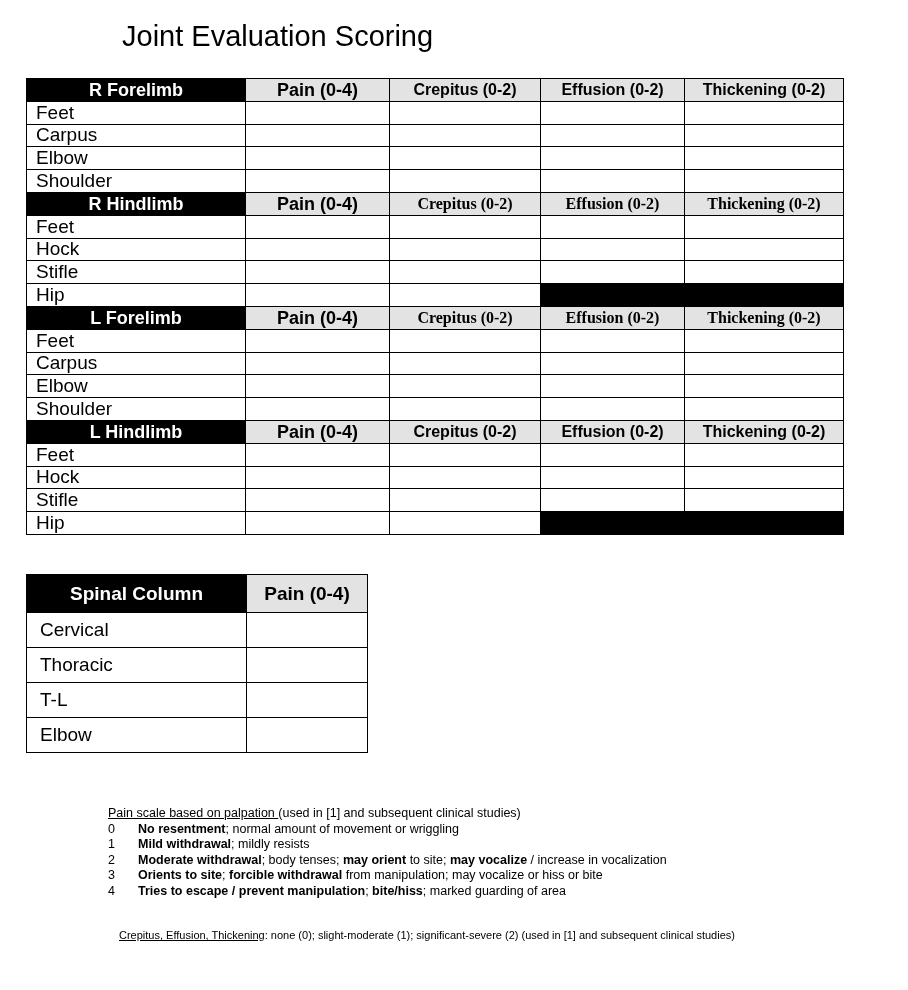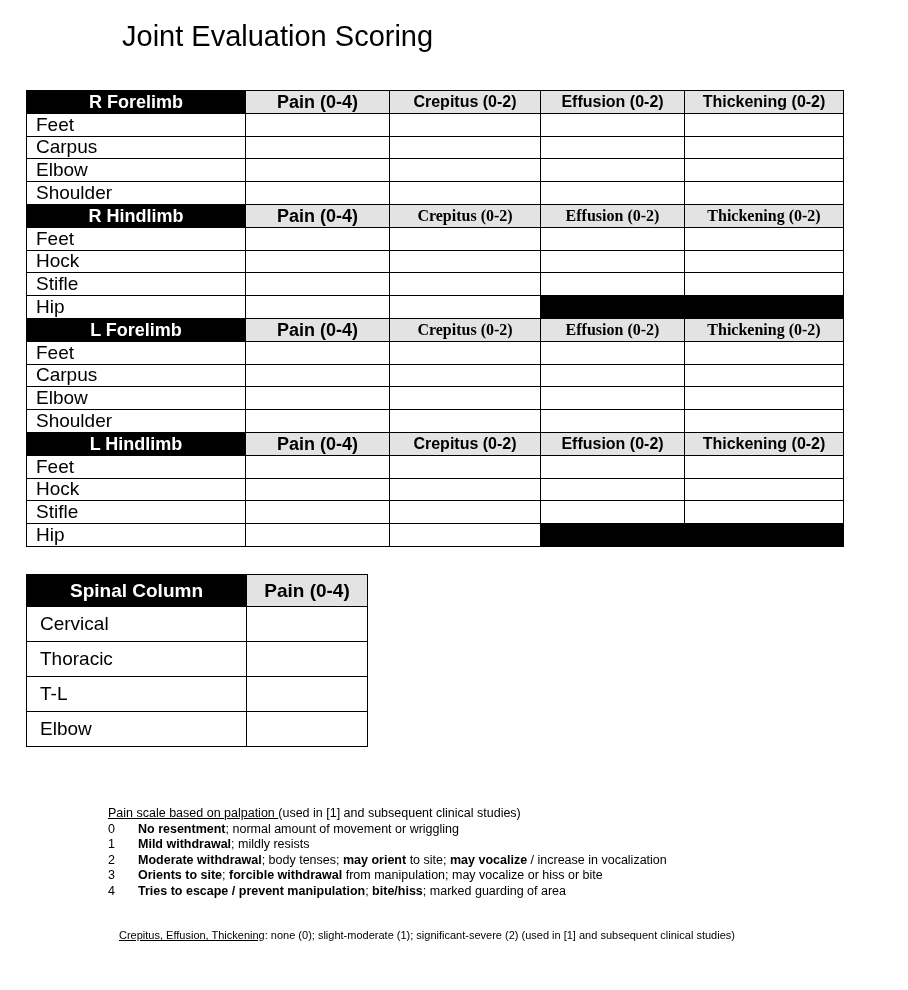--- a/index.html
+++ b/index.html
@@ -1,28 +1,28 @@
 <!DOCTYPE html>
 <html><head>
 <meta charset="utf-8">
 <style>
   html, body { margin: 0; padding: 0; background: #fff; }
   body { width: 908px; height: 990px; position: relative; font-family: "Liberation Sans", sans-serif; color: #000; overflow: hidden; }
   .title { position: absolute; left: 78px; top: 20px; font-size: 29px; font-weight: normal; margin-left: 44px; }
-  table.joint { position: absolute; left: 26px; top: 78px; border-collapse: collapse; table-layout: fixed; margin-top: 12px; }
+  table.joint { position: absolute; left: 26px; top: 78px; border-collapse: collapse; table-layout: fixed; }
   table.joint td { border: 1.5px solid #000; height: 22.8px; padding: 0; box-sizing: border-box; font-size: 19px; line-height: 20px; white-space: nowrap; overflow: hidden; }
   table.joint td.lbl { padding-left: 9px; }
   table.joint td.sec { background: #000; color: #fff; font-weight: bold; text-align: center; font-size: 18px; }
   table.joint td.hdr { background: #e3e3e3; font-weight: bold; text-align: center; font-size: 18px; }
   table.joint td.hdr.sm { font-size: 16px; }
   table.joint td.serif { font-family: "Liberation Serif", serif; font-size: 17px; }
   table.joint td.blk { background: #000; }
   table.spine { position: absolute; left: 26px; top: 574px; border-collapse: collapse; table-layout: fixed; }
   table.spine td { border: 1.5px solid #000; padding: 0; box-sizing: border-box; font-size: 19px; white-space: nowrap; }
-  table.spine td.sec { background: #000; color: #fff; font-weight: bold; text-align: center; height: 32px; font-size: 19px; }
+  table.spine td.sec { background: #000; color: #fff; font-weight: bold; text-align: center; height: 38px; font-size: 19px; }
   table.spine td.hdr { background: #e3e3e3; font-weight: bold; text-align: center; height: 26px; font-size: 19px; }
   table.spine td.lbl { height: 35px; padding-left: 13px; }
   .key { position: absolute; left: 108px; top: 806px; font-size: 12.5px; line-height: 15.5px; }
   .key .k-title { font-weight: bold; font-style: italic; }
   .key .u { text-decoration: underline; }
   .key .row { display: flex; }
   .key .num { width: 30px; }
   .foot { position: absolute; left: 119px; top: 929px; font-size: 11px; }
   .foot .u { text-decoration: underline; }
 </style>

